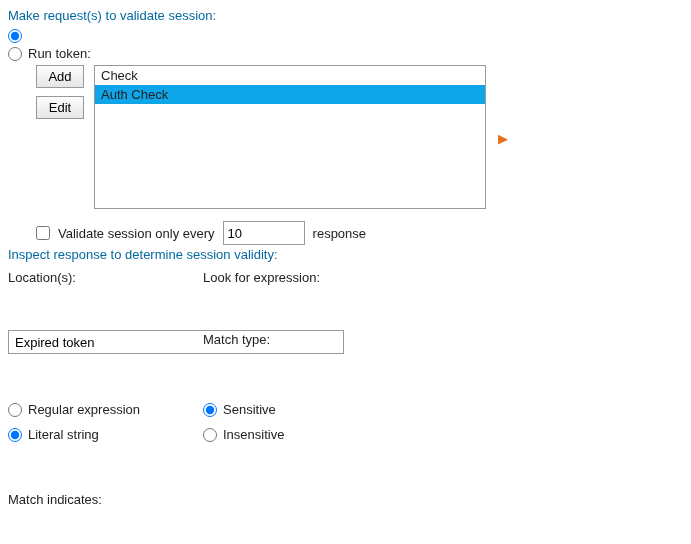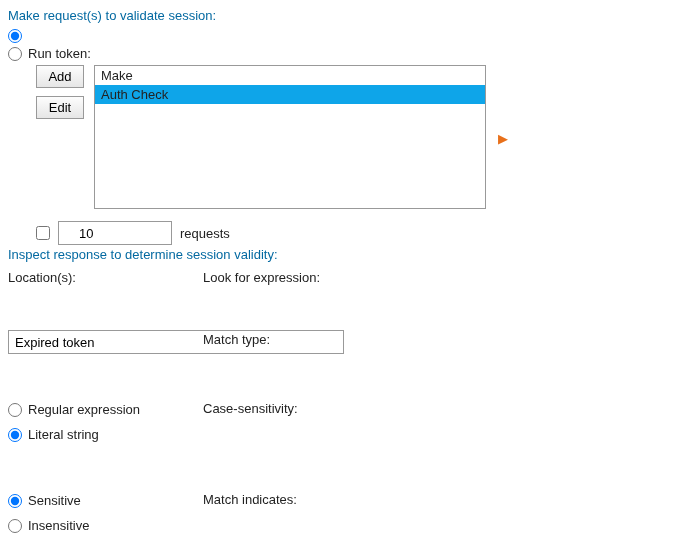--- a/index.html
+++ b/index.html
@@ -79,21 +79,21 @@
     align-items: center;
     gap: 8px;
     margin: 12px 0 0 28px;
   }
   input[type="text"].num {
     width: 72px;
     height: 20px;
     border: 1px solid #999;
     font-family: inherit;
     font-size: 13px;
-    padding: 1px 20px;
+    padding: 1px 4px;
   }
   input[type="text"].expr {
     width: 322px;
     height: 20px;
     border: 1px solid #999;
     font-family: inherit;
     font-size: 13px;
     padding: 1px 6px;
   }
   .section2 {
@@ -127,30 +127,31 @@
   <input type="radio" name="req" style="">
   <span>Run token:</span>
 </div>
 
 <div class="macro-block">
   <div class="btn-col">
     <button class="small-btn">Add</button>
     <button class="small-btn">Edit</button>
   </div>
   <div class="macro-list" id="macro-list">
-      <div class="macro-item">Make</div>
+      <div class="macro-item">Check</div>
       <div class="macro-item selected">Auth Check</div>
     </div>
   <span class="arrow-right">▶</span>
 </div>
 
 <div class="validate-every">
   <input type="checkbox" style="">
+  <span>Validate session only every</span>
   <input type="text" class="num" value="10" style="">
-  <span>requests</span>
+  <span>response</span>
 </div>
 
 <div class="section2">
   <div class="section-heading">Inspect response to determine session validity:</div>
 
   <div class="grid">
     <div class="label">Location(s):</div>
 
     <div class="label">Look for expression:</div>
     <div>
@@ -162,21 +163,20 @@
       <div class="radio-row">
         <input type="radio" name="mt" style="">
         <span>Regular expression</span>
       </div>
       <div class="radio-row">
         <input type="radio" name="mt" checked="" style="">
         <span>Literal string</span>
       </div>
     </div>
 
-    <div class="label">Case-sensitivity:</div>
     <div class="opt-stack">
       <div class="radio-row">
         <input type="radio" name="cs" checked="" style="">
         <span>Sensitive</span>
       </div>
       <div class="radio-row">
         <input type="radio" name="cs" style="">
         <span>Insensitive</span>
       </div>
     </div>

